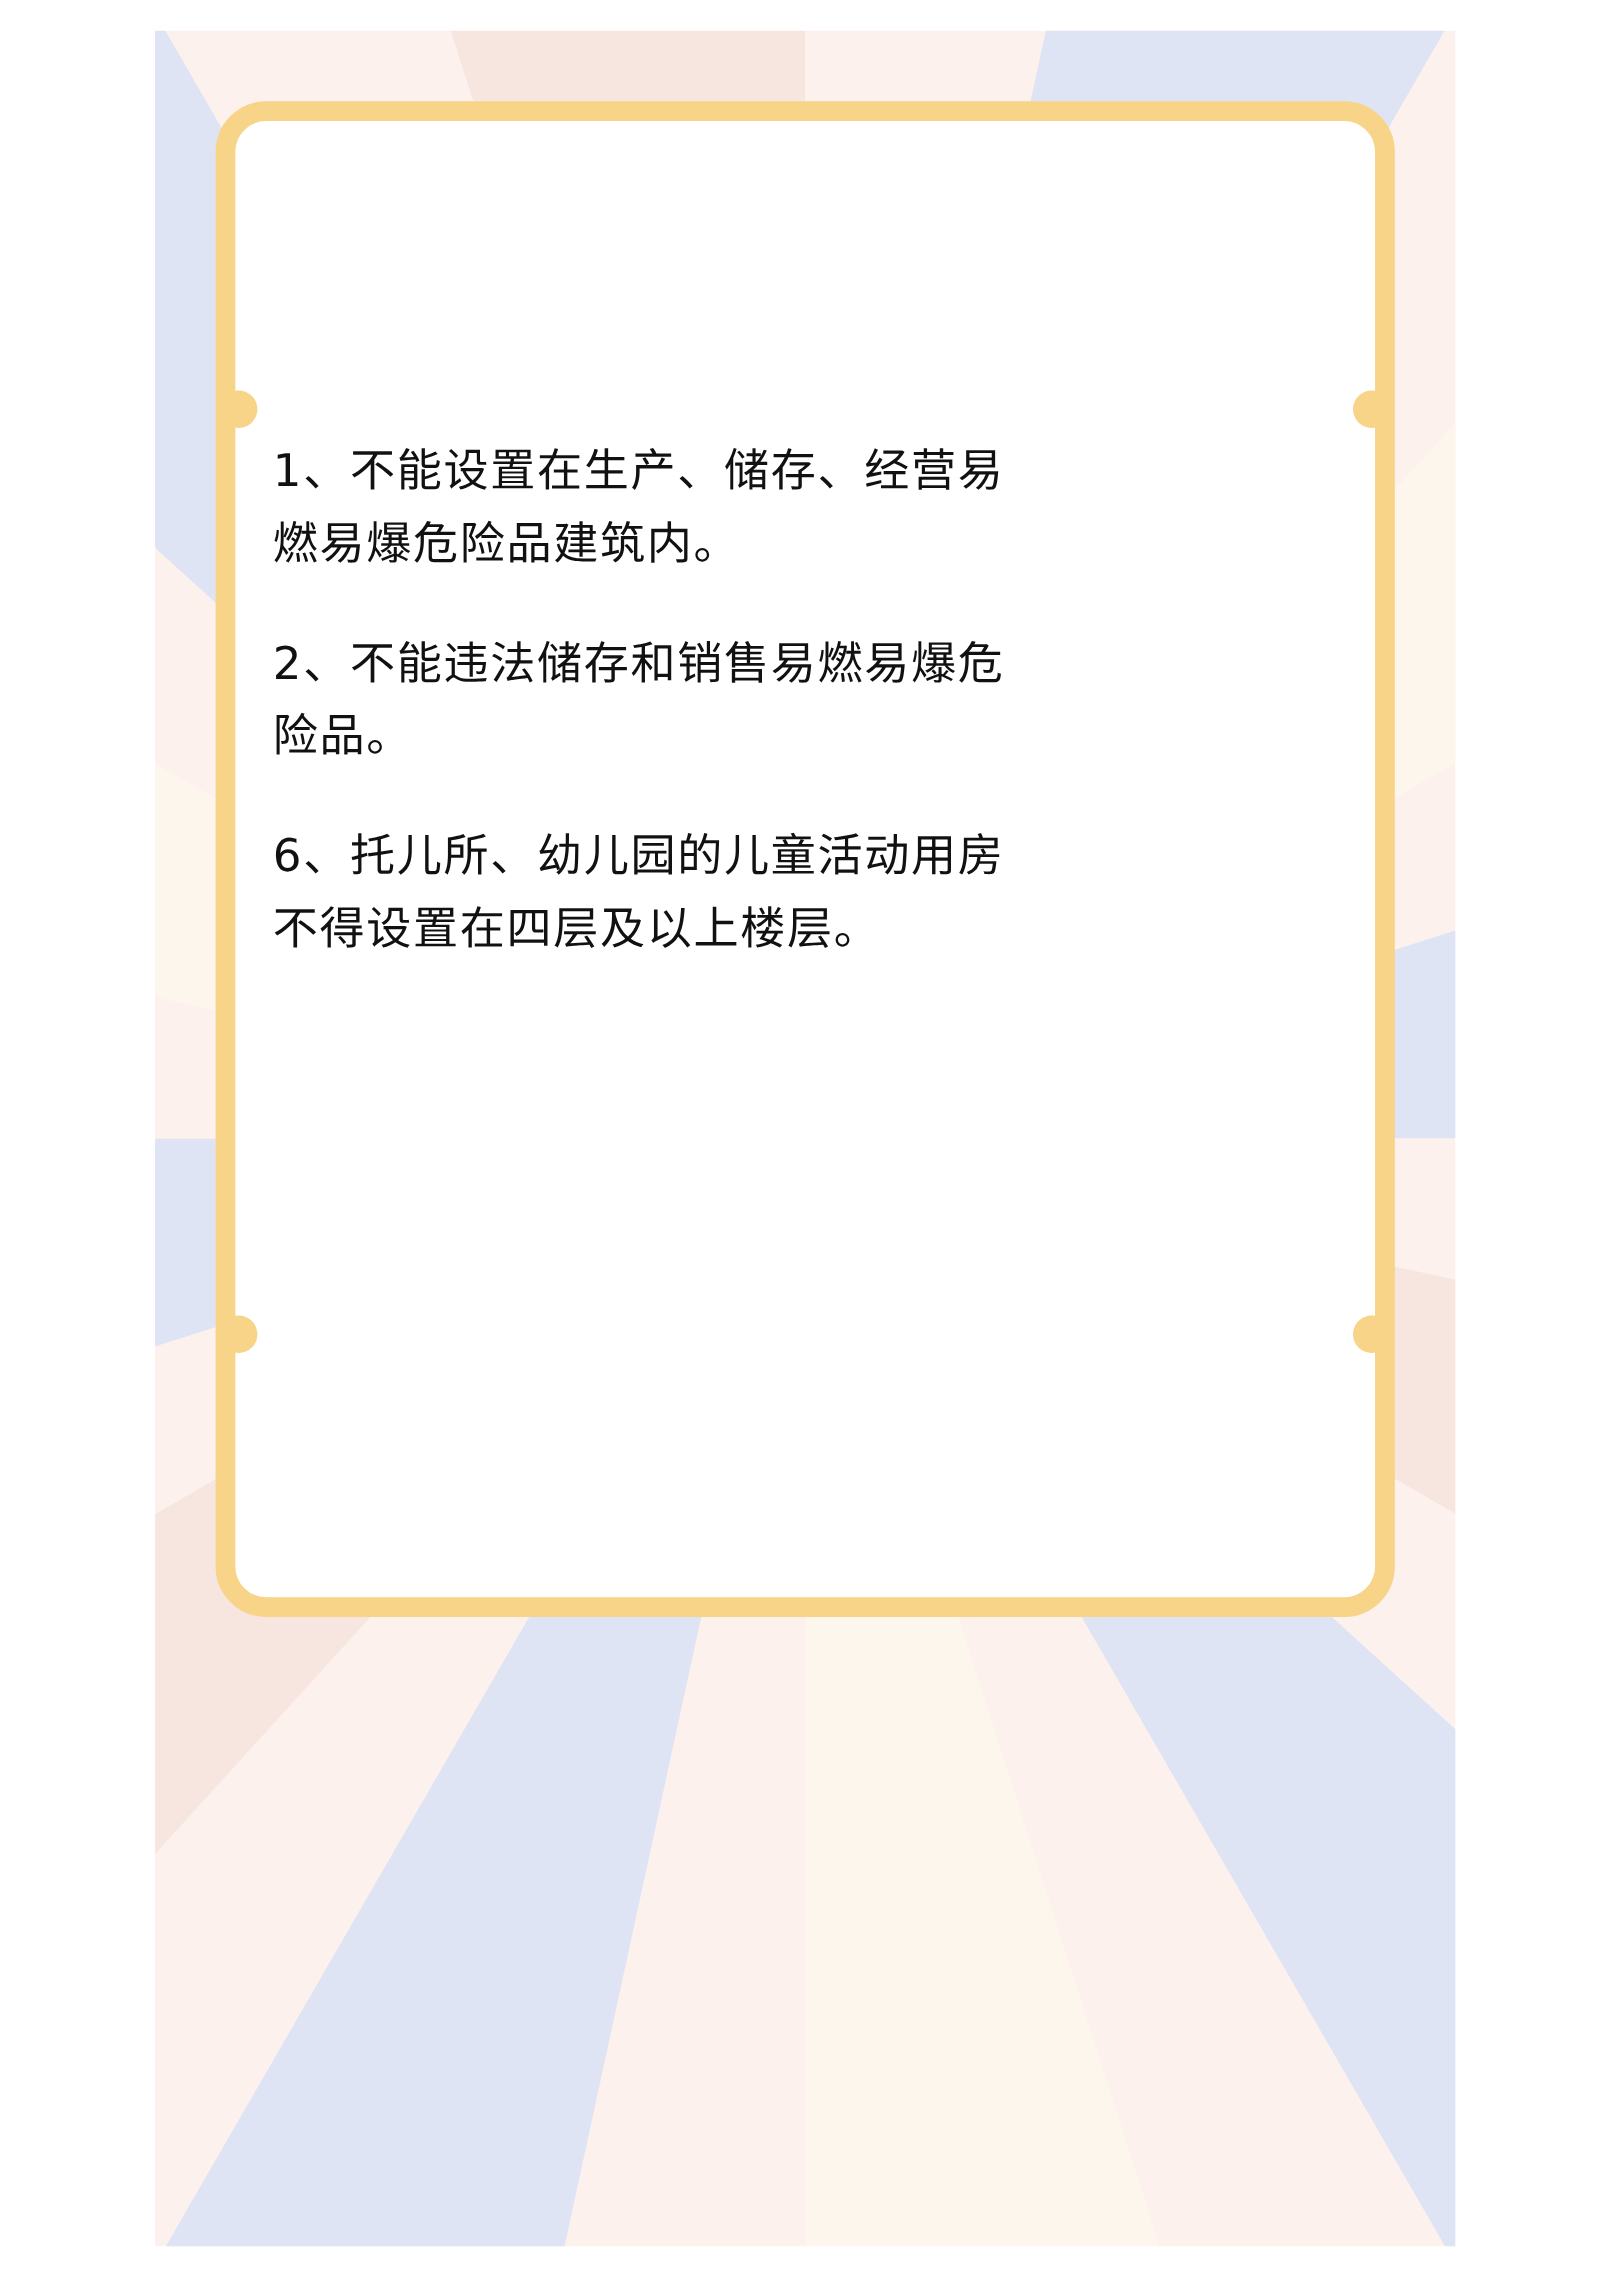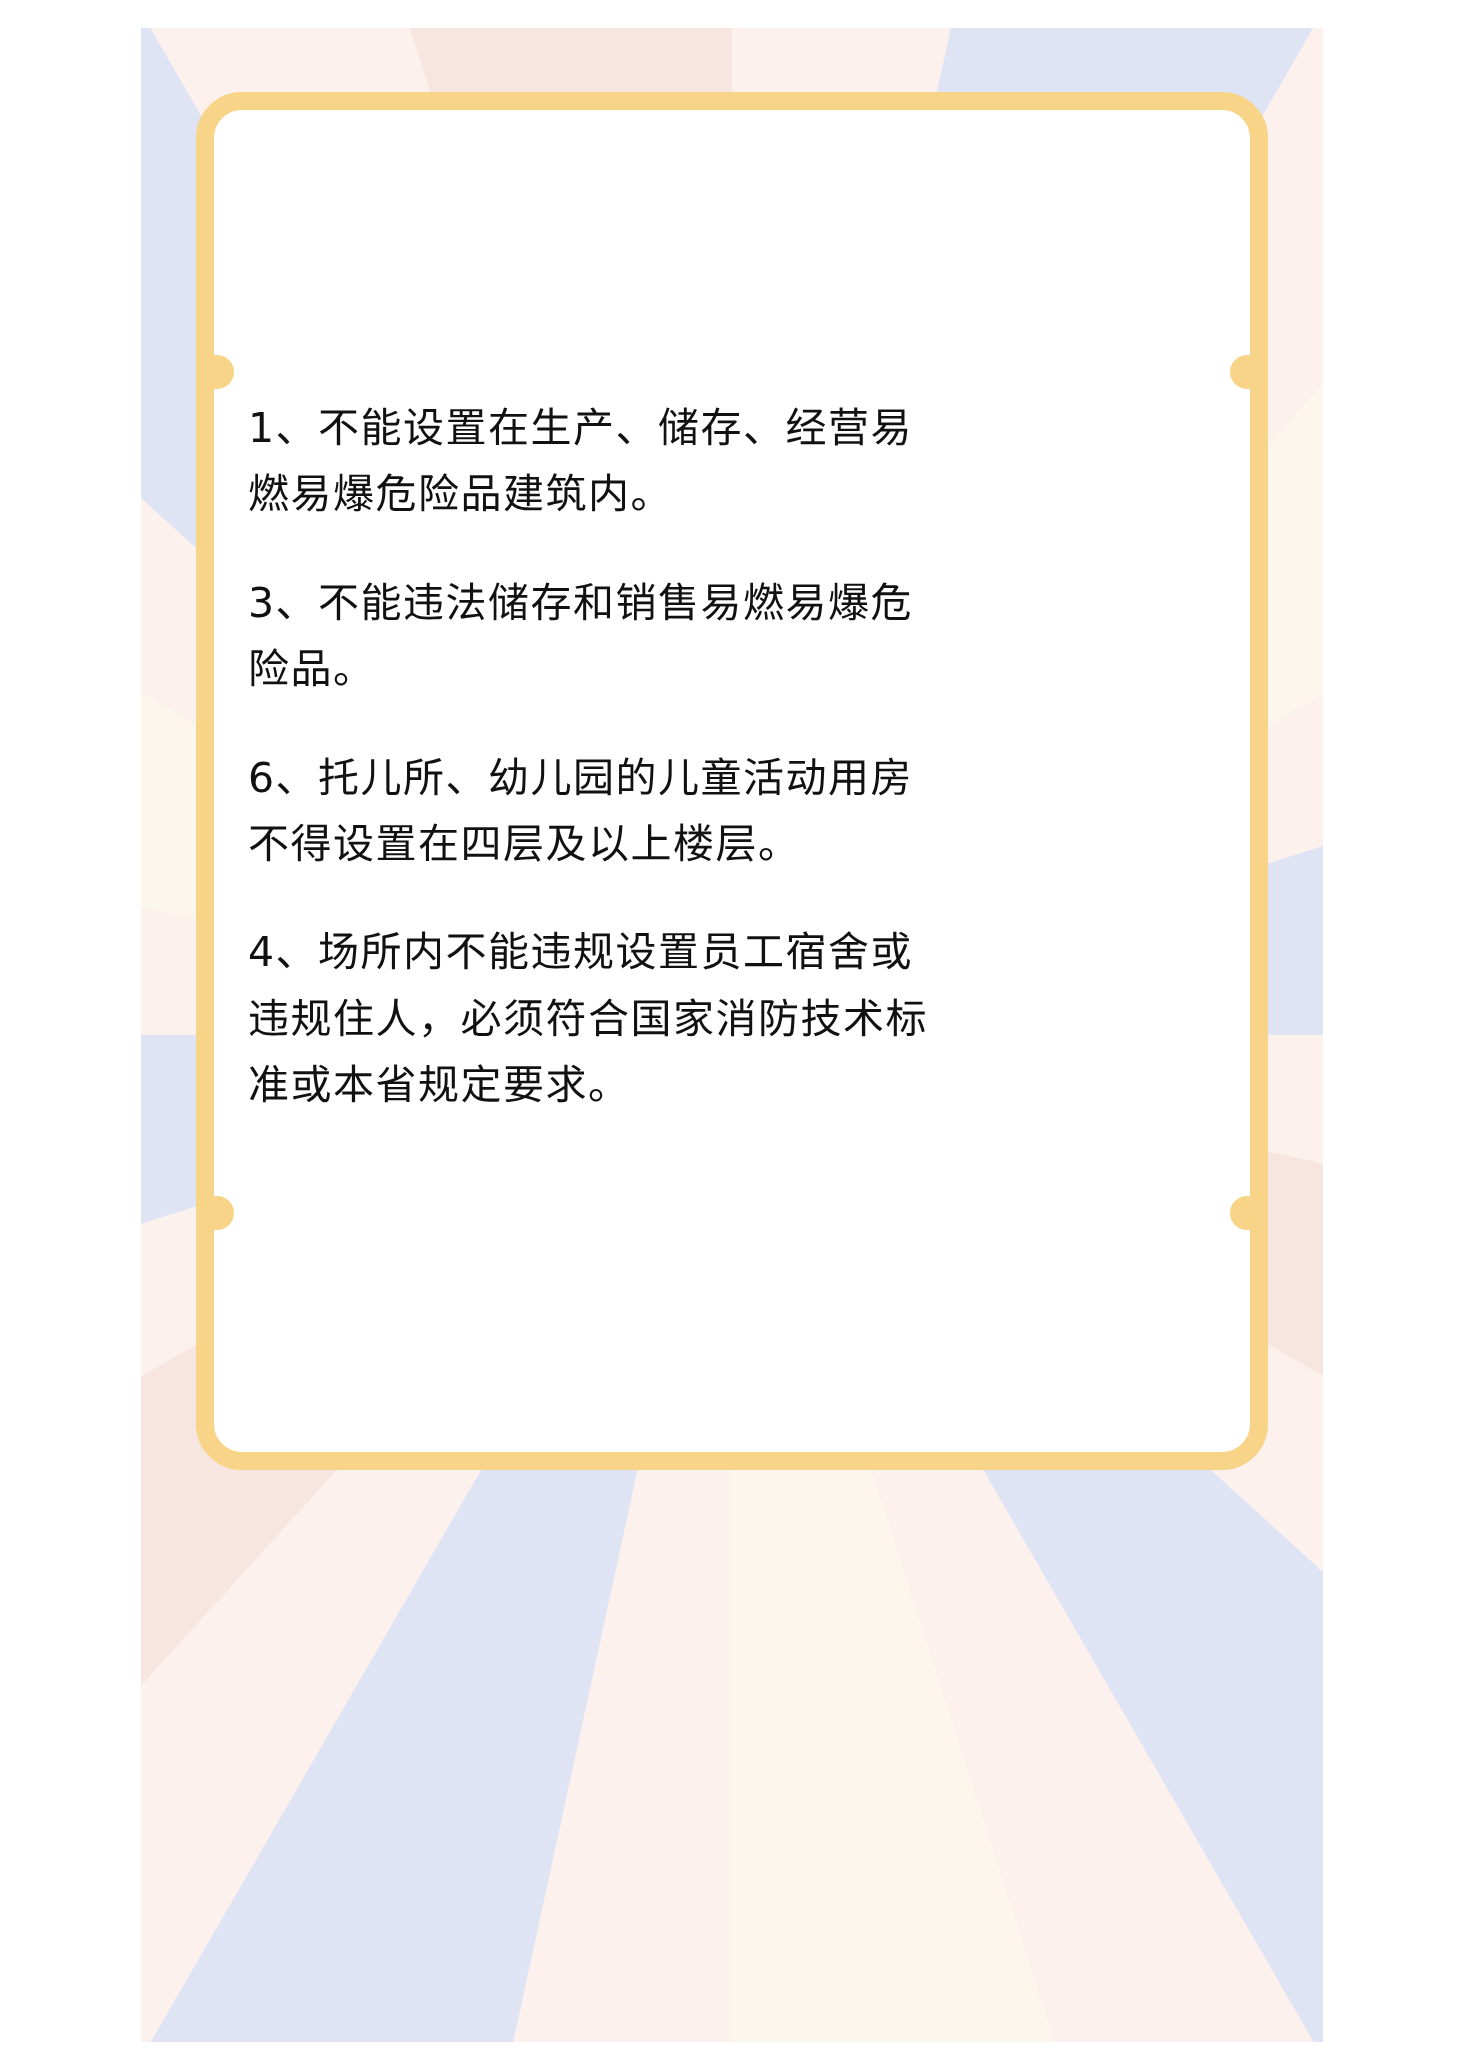--- a/index.html
+++ b/index.html
@@ -113,18 +113,17 @@
   </div>
 
   <div class="frame"></div>
   <div class="knob left-top"></div>
   <div class="knob left-bottom"></div>
   <div class="knob right-top"></div>
   <div class="knob right-bottom"></div>
 
   <div class="content">
     <p class="para">1、不能设置在生产、储存、经营易燃易爆危险品建筑内。</p>
-    <p class="para">3、不能违法储存和销售易燃易爆危险品。</p>
+    <p class="para">2、不能违法储存和销售易燃易爆危险品。</p>
     <p class="para">6、托儿所、幼儿园的儿童活动用房不得设置在四层及以上楼层。</p>
-    <p class="para">4、场所内不能违规设置员工宿舍或违规住人，必须符合国家消防技术标准或本省规定要求。</p>
   </div>
 
 </div>
 
 </body></html>

